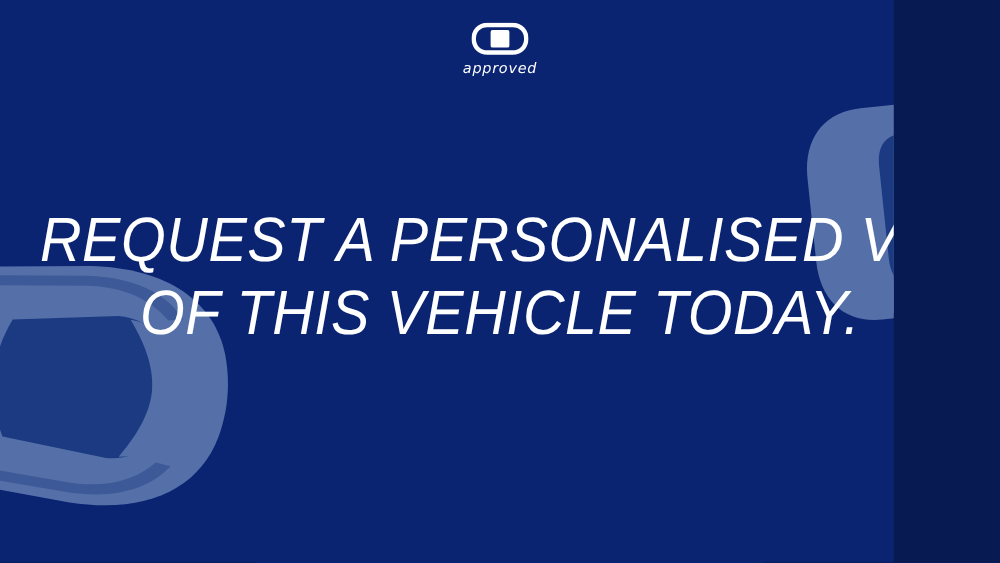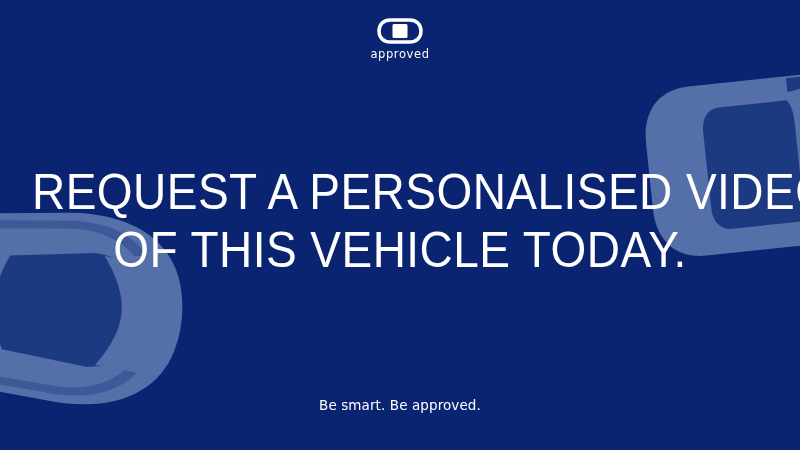--- a/index.html
+++ b/index.html
@@ -7,24 +7,25 @@
     margin: 0;
     padding: 0;
     background: #071a52;
   }
   body {
     font-family: "Liberation Sans", sans-serif;
   }
 
   #banner {
     position: relative;
-    width: 800px;
+    width: 715px;
     height: 450px;
     overflow: hidden;
     background: #0a2472;
+    font-style: italic;
     -webkit-font-smoothing: antialiased;
   }
 
   
   .bg-art {
     position: absolute;
     inset: 0;
     width: 800px;
     height: 450px;
     pointer-events: none;
@@ -178,15 +179,14 @@
       <rect x="31" y="12" width="30" height="28" rx="3" fill="#ffffff"></rect>
     </svg>
     <span class="logo-word">approved</span>
   </div>
 
   <div class="headline">
     <span class="headline-line">REQUEST A PERSONALISED VIDEO</span>
     <span class="headline-line">OF THIS VEHICLE TODAY.</span>
   </div>
 
-  <div class="tagline">Be smart. Be approved.</div>
 
 </div>
 
 </body></html>

